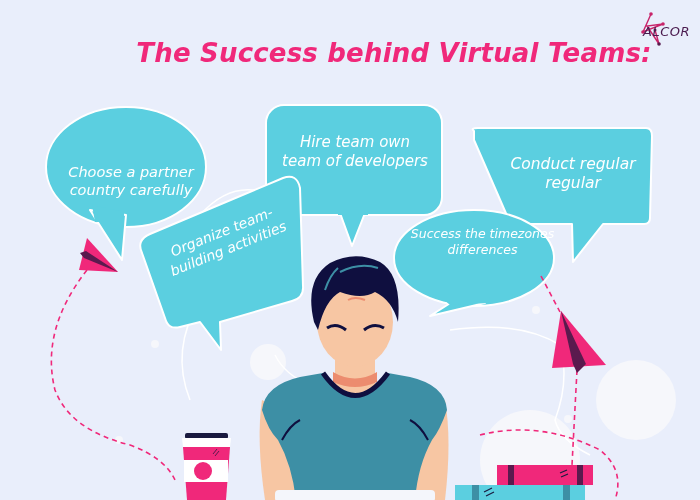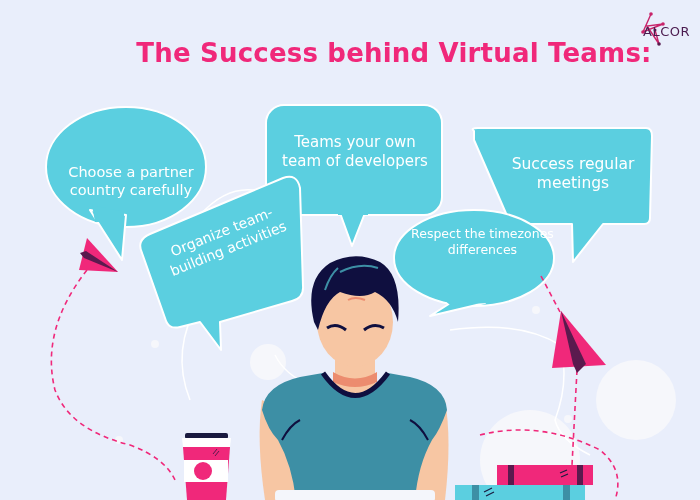--- a/index.html
+++ b/index.html
@@ -1,17 +1,17 @@
 <!DOCTYPE html>
 <html><head>
 <meta charset="utf-8">
 <style>
   html, body { margin:0; padding:0; }
   body { width:700px; height:500px; overflow:hidden; background:#e9eefb; font-family:"DejaVu Sans", sans-serif; }
-  .stage { position:relative; width:700px; height:500px; overflow:hidden; background:#e9eefb; }
+  .stage { position:relative; width:700px; height:500px; overflow:hidden; background:#e9eefb;font-style:italic; }
   .title { position:absolute; left:0; width:700px; top:38px; text-align:center; color:#f0287a; font-weight:bold; font-size:26px; letter-spacing:0.2px; font-family:"DejaVu Sans", sans-serif;margin-left:44px; }
   .logo { position:absolute; left:612px; top:12px; width:80px; height:40px; }
   .logo-text { position:absolute; left:643px; top:24px; font-size:13px; color:#4a1a4e; font-family:"DejaVu Sans", sans-serif; letter-spacing:0.5px; }
   svg.art { position:absolute; left:0; top:0; }
   .bubble-text { position:absolute; color:#ffffff; text-align:center; font-family:"DejaVu Sans", sans-serif; line-height:1.25; }
   .bt1 { left:46px; top:163px; width:170px; font-size:14.5px; }
   .bt2 { left:150px; top:222px; width:150px; font-size:14px; transform:rotate(-22deg); transform-origin:center; line-height:1.3; }
   .bt3 { left:280px; top:133px; width:150px; font-size:15px; }
   .bt4 { left:400px; top:226px; width:165px; font-size:12.5px; }
   .bt5 { left:488px; top:155px; width:170px; font-size:15.5px; }
@@ -131,16 +131,16 @@
     <circle cx="26" cy="14" r="1.8" fill="#c8246a"></circle>
     <circle cx="22" cy="34" r="1.8" fill="#5a1a4e"></circle>
     <circle cx="18" cy="20" r="1.5" fill="#5a1a4e"></circle>
   </svg>
   <div class="logo-text">ALCOR</div>
 
   <div class="title">The Success behind Virtual Teams:</div>
 
   <div class="bubble-text bt1">Choose a partner country carefully</div>
   <div class="bubble-text bt2">Organize team-building activities</div>
-  <div class="bubble-text bt3">Teams your own team of developers</div>
-  <div class="bubble-text bt4">Respect the timezones differences</div>
-  <div class="bubble-text bt5">Success regular meetings</div>
+  <div class="bubble-text bt3">Hire team own team of developers</div>
+  <div class="bubble-text bt4">Success the timezones differences</div>
+  <div class="bubble-text bt5">Conduct regular regular</div>
 </div>
 
 </body></html>

